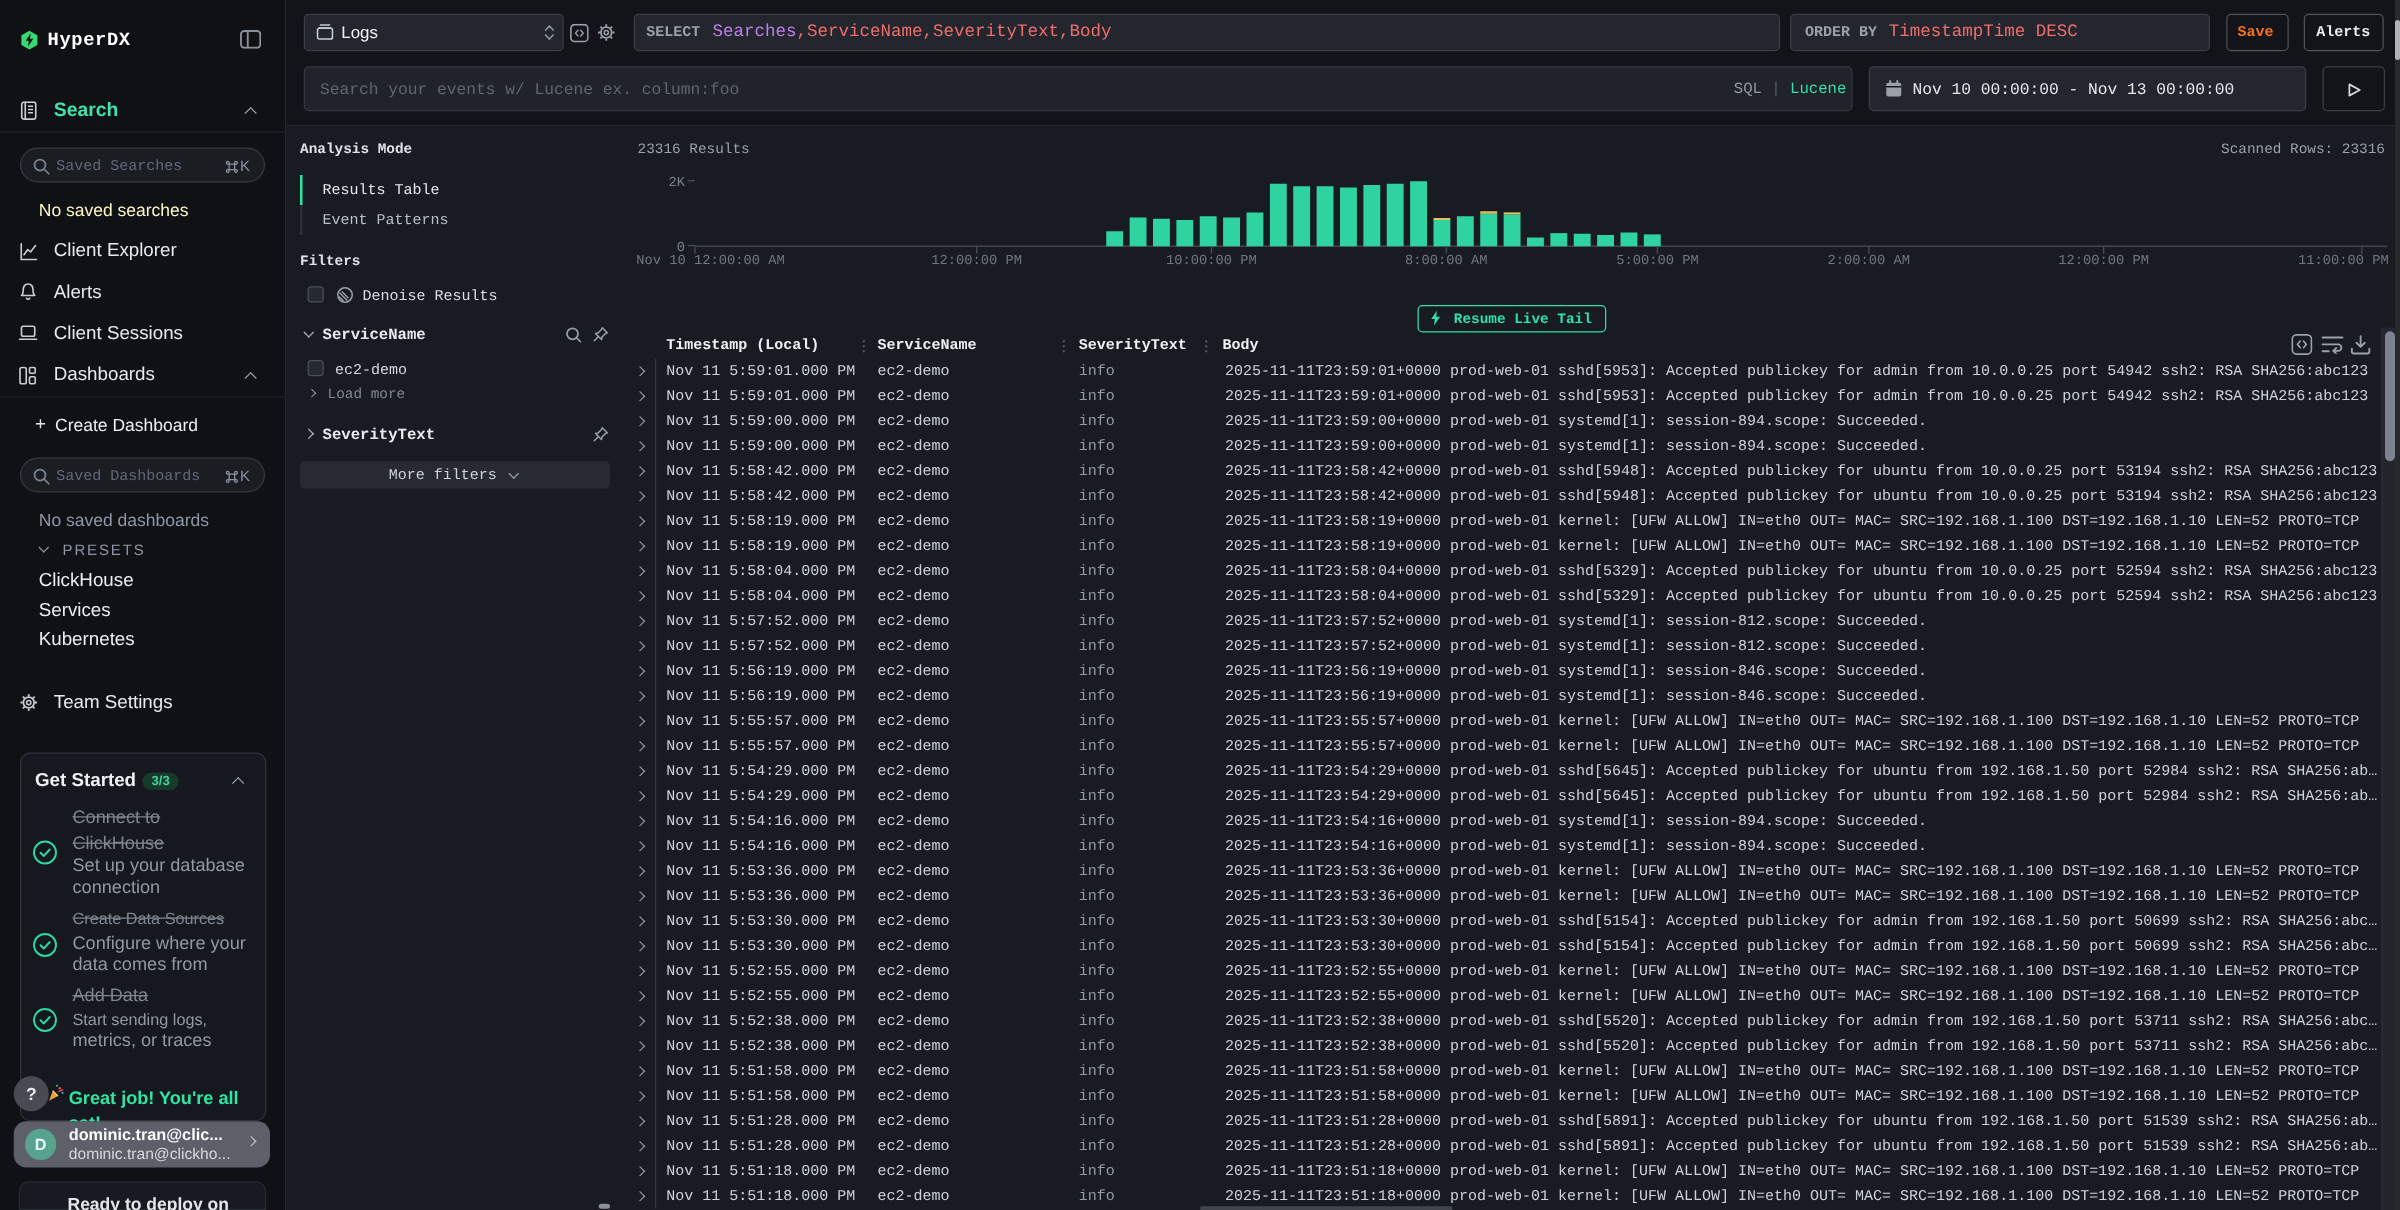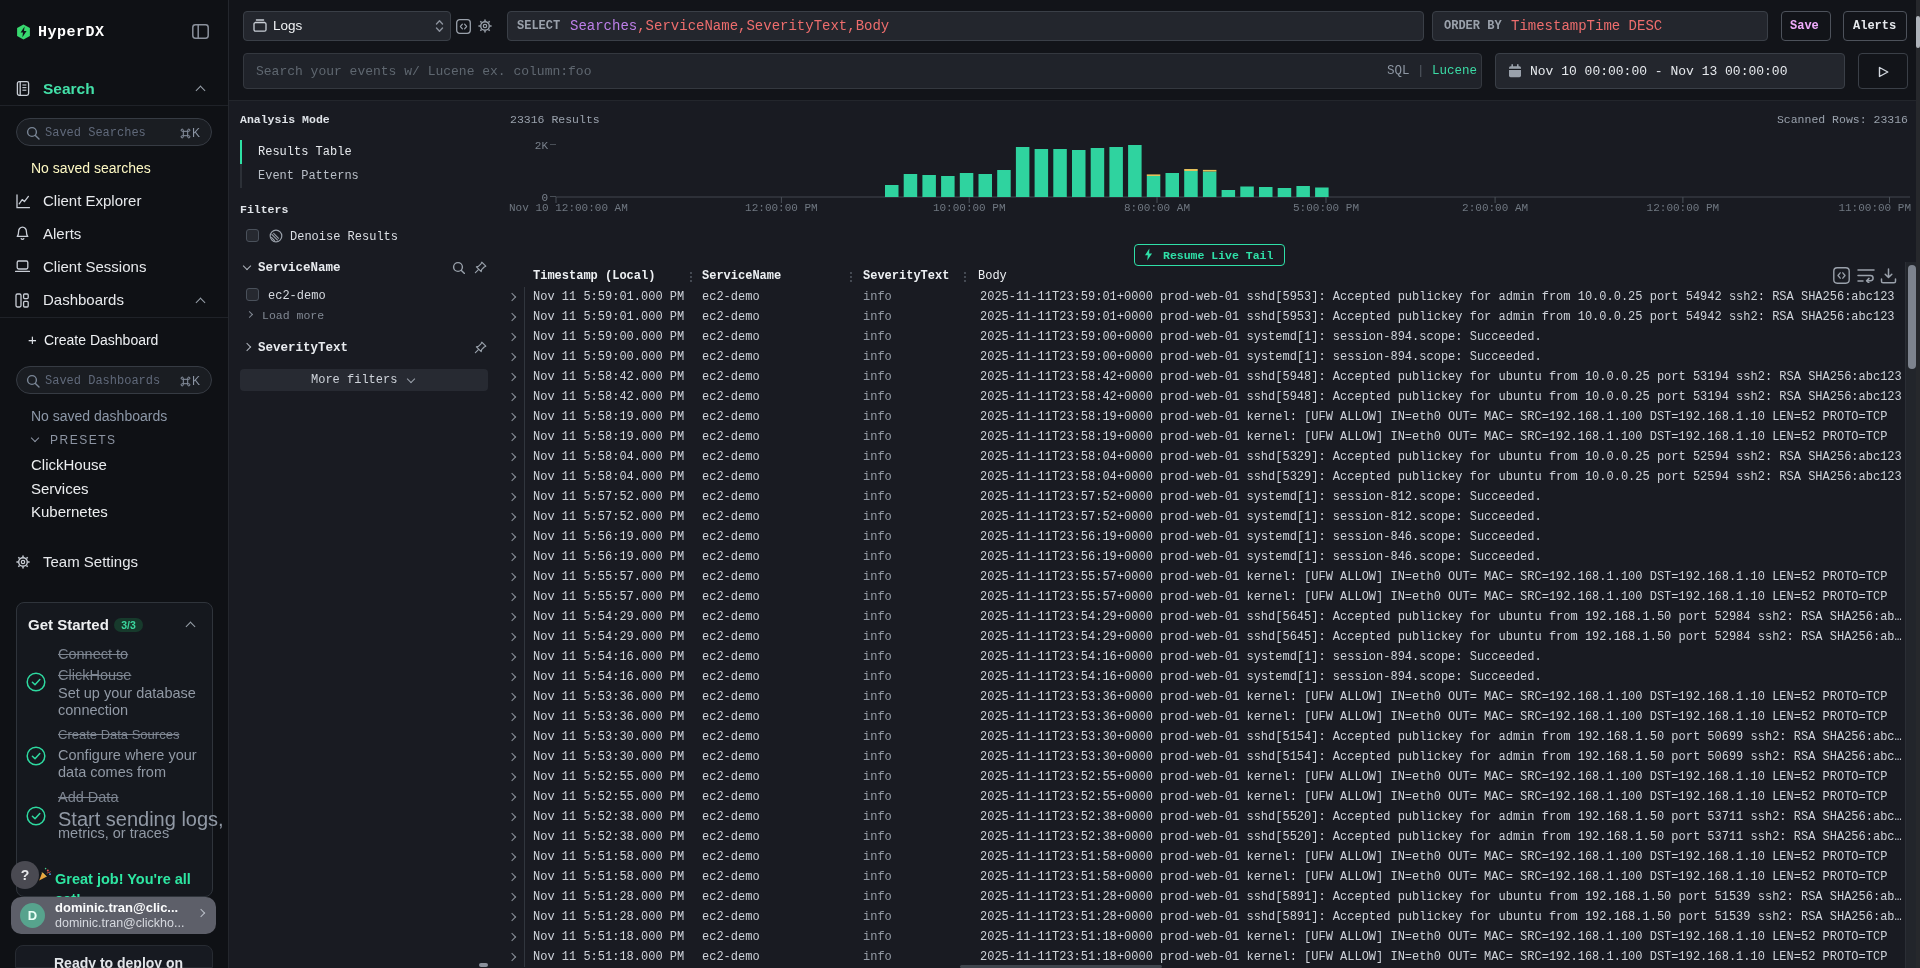--- a/index.html
+++ b/index.html
@@ -137,21 +137,21 @@
       <path d="M6.4 10.2 L9 12.8 L13.8 7.6" stroke="#2ed9a0" stroke-width="1.5" stroke-linecap="round" stroke-linejoin="round" fill="none"></path>
     </svg></div>
 <div class="abs sans" style="left:58px;top:727px;font-size:13px;color:#7d8591;text-decoration:line-through">Create Data Sources</div>
 <div class="abs sans" style="left:58px;top:747px;font-size:14.5px;color:#9199a5">Configure where your</div>
 <div class="abs sans" style="left:58px;top:764px;font-size:14.5px;color:#9199a5">data comes from</div>
 <div class="abs" style="left:26px;top:806px"><svg width="20" height="20" viewBox="0 0 20 20" fill="none">
       <circle cx="10" cy="10" r="8.8" stroke="#2ed9a0" stroke-width="1.5"></circle>
       <path d="M6.4 10.2 L9 12.8 L13.8 7.6" stroke="#2ed9a0" stroke-width="1.5" stroke-linecap="round" stroke-linejoin="round" fill="none"></path>
     </svg></div>
 <div class="abs sans" style="left:58px;top:789px;font-size:14.5px;color:#7d8591;text-decoration:line-through">Add Data</div>
-<div class="abs sans" style="left:58px;top:808px;font-size:20px;color:#9199a5">Start sending logs,</div>
+<div class="abs sans" style="left:58px;top:808px;font-size:13px;color:#9199a5">Start sending logs,</div>
 <div class="abs sans" style="left:58px;top:825px;font-size:14.5px;color:#9199a5">metrics, or traces</div>
 <div class="abs" style="left:37px;top:867px"><svg width="15" height="15" viewBox="0 0 15 15" fill="none">
       <path d="M2.2 13.6 L5.2 5.6 L9.4 9.8 Z" fill="#e8a33d"></path>
       <path d="M5.2 5.6 L9.4 9.8" stroke="#f6d35c" stroke-width="1"></path>
       <circle cx="10.8" cy="3.6" r="1" fill="#e2574c"></circle>
       <circle cx="13" cy="7.2" r="0.9" fill="#4c9be2"></circle>
       <circle cx="8.6" cy="1.6" r="0.8" fill="#46c78c"></circle>
       <path d="M9.8 6.4 C11 5.2 12.4 5.8 13.6 4.6" stroke="#e2574c" stroke-width="0.9" fill="none"></path>
     </svg></div>
 <div class="abs sans" style="left:55px;top:871px;font-size:14.5px;font-weight:bold;color:#2ee6a2">Great job! You're all</div>
@@ -196,21 +196,21 @@
         <line x1="3.54" y1="3.54" x2="2.33" y2="2.33"></line>
       </g>
     </svg></div>
 <div class="inbox" style="left:507px;top:11px;width:917px;height:30px"></div>
 <div class="abs" style="left:517px;top:19px;font-size:12px;font-weight:bold;color:#9aa1ab">SELECT</div>
 <div class="abs" style="left:570px;top:18px;font-size:14px"><span style="color:#bd7fe8">Searches</span><span style="color:#ee6d6d">,ServiceName,SeverityText,Body</span></div>
 <div class="inbox" style="left:1432px;top:11px;width:336px;height:30px"></div>
 <div class="abs" style="left:1444px;top:19px;font-size:12px;font-weight:bold;color:#9aa1ab">ORDER BY</div>
 <div class="abs" style="left:1511px;top:18px;font-size:14px;color:#ee6d6d">TimestampTime DESC</div>
 <div class="inbox" style="left:1781px;top:11px;width:50px;height:30px;background:#121419;border-color:#4d525b"></div>
-<div class="abs" style="left:1790px;top:19px;font-size:12px;font-weight:bold;color:#f0abfc">Save</div>
+<div class="abs" style="left:1790px;top:19px;font-size:12px;font-weight:bold;color:#f97316">Save</div>
 <div class="inbox" style="left:1843px;top:11px;width:64px;height:30px;background:#121419;border-color:#4d525b"></div>
 <div class="abs" style="left:1853px;top:19px;font-size:12px;font-weight:bold;color:#e6e9ed">Alerts</div>
 <div class="inbox" style="left:243px;top:53px;width:1239px;height:36px;background:#20232a;border-color:#34383f"></div>
 <div class="abs" style="left:256px;top:64px;font-size:13px;color:#5f6770">Search your events w/ Lucene ex. column:foo</div>
 <div class="abs" style="left:1387px;top:64px;font-size:12.5px;color:#8f98a4">SQL <span style="color:#555b64">|</span> <span style="color:#3bdca6">Lucene</span></div>
 <div class="inbox" style="left:1495px;top:53px;width:350px;height:36px;background:#23262d"></div>
 <div class="abs" style="left:1508px;top:64px"><svg width="14" height="14" viewBox="0 0 14 14" fill="none">
       <rect x="1" y="2.2" width="12" height="11" rx="1.6" fill="#9aa1ab"></rect>
       <line x1="4.2" y1="0.8" x2="4.2" y2="3.4" stroke="#9aa1ab" stroke-width="1.6" stroke-linecap="round"></line>
       <line x1="9.8" y1="0.8" x2="9.8" y2="3.4" stroke="#9aa1ab" stroke-width="1.6" stroke-linecap="round"></line>
@@ -326,21 +326,21 @@
       <circle cx="2" cy="3" r="0.9" fill="#5a616b"></circle>
       <circle cx="2" cy="7" r="0.9" fill="#5a616b"></circle>
       <circle cx="2" cy="11" r="0.9" fill="#5a616b"></circle>
     </svg></div>
 <div class="abs" style="left:863px;top:269px;font-size:12px;font-weight:bold;color:#eef1f4">SeverityText</div>
 <div class="abs" style="left:963px;top:270px"><svg width="4" height="14" viewBox="0 0 4 14" fill="none">
       <circle cx="2" cy="3" r="0.9" fill="#5a616b"></circle>
       <circle cx="2" cy="7" r="0.9" fill="#5a616b"></circle>
       <circle cx="2" cy="11" r="0.9" fill="#5a616b"></circle>
     </svg></div>
-<div class="abs" style="left:978px;top:269px;font-size:12px;font-weight:normal;color:#eef1f4">Body</div>
+<div class="abs" style="left:978px;top:269px;font-size:12px;font-weight:bold;color:#eef1f4">Body</div>
 <div class="abs" style="left:1833px;top:267px"><svg width="17" height="17" viewBox="0 0 17 17" fill="none">
       <rect x="0.8" y="0.8" width="15.4" height="15.4" rx="3.4" stroke="#9aa1ab" stroke-width="1.4"></rect>
       <path d="M7.2 5.8 L5 8.5 L7.2 11.2" stroke="#9aa1ab" stroke-width="1.3" stroke-linecap="round" stroke-linejoin="round"></path>
       <path d="M9.8 5.8 L12 8.5 L9.8 11.2" stroke="#9aa1ab" stroke-width="1.3" stroke-linecap="round" stroke-linejoin="round"></path>
     </svg></div>
 <div class="abs" style="left:1857px;top:268px"><svg width="18" height="15" viewBox="0 0 18 15" fill="none">
       <line x1="1" y1="2" x2="17" y2="2" stroke="#9aa1ab" stroke-width="1.5" stroke-linecap="round"></line>
       <path d="M1 7.5 H13.5 A2.6 2.6 0 0 1 13.5 12.7 H10" stroke="#9aa1ab" stroke-width="1.5" stroke-linecap="round"></path>
       <path d="M12 10.4 L9.6 12.7 L12 15" stroke="#9aa1ab" stroke-width="1.5" stroke-linecap="round" stroke-linejoin="round"></path>
       <line x1="1" y1="13" x2="6" y2="13" stroke="#9aa1ab" stroke-width="1.5" stroke-linecap="round"></line>

